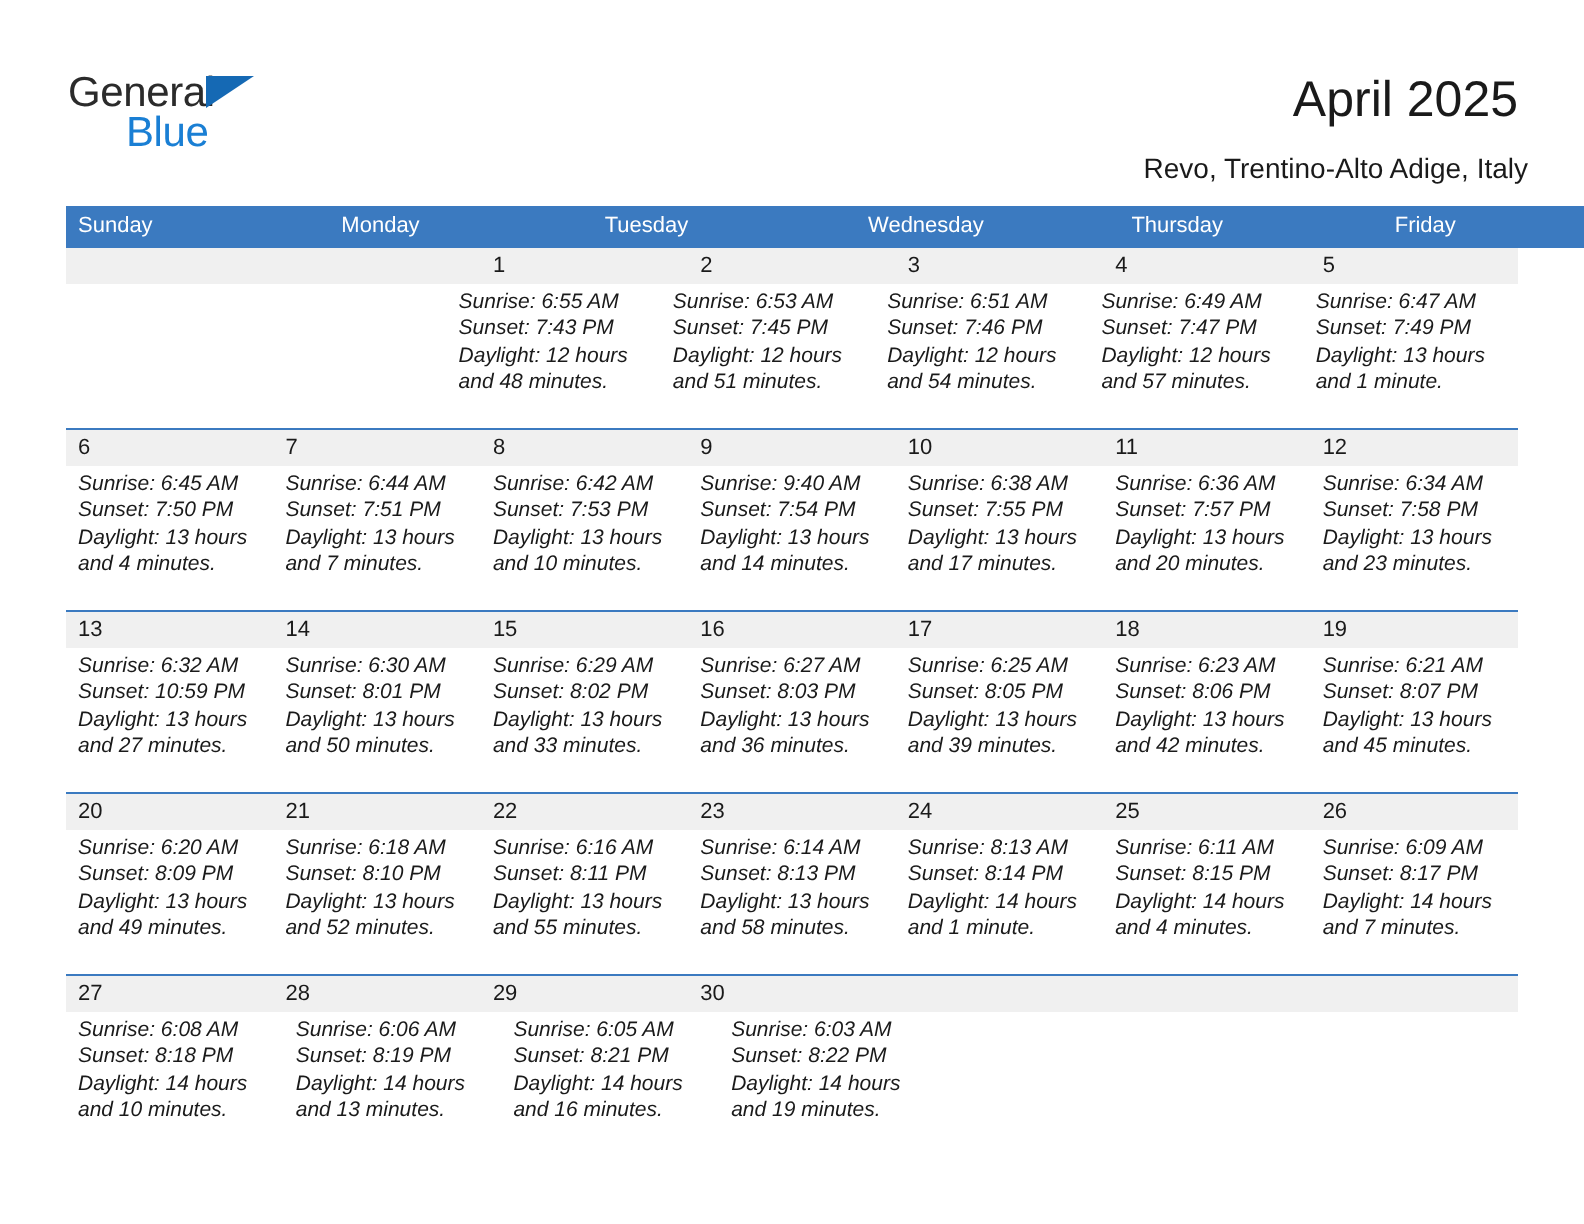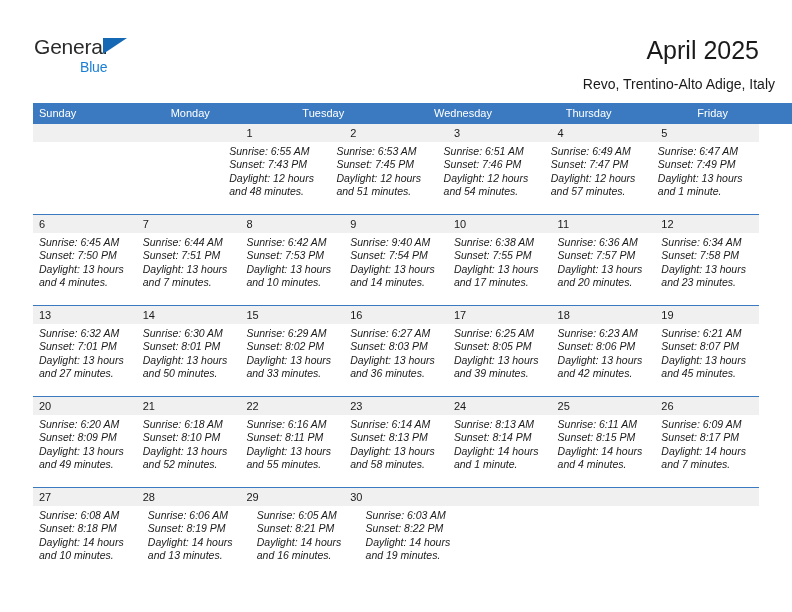--- a/index.html
+++ b/index.html
@@ -56,41 +56,40 @@
     top: 2px;
     width: 0;
     height: 0;
     border-left: 24px solid #1569b4;
     border-bottom: 16px solid transparent;
   }
   .logo-blue {
     position: absolute;
     left: 29px;
     top: 20px;
-    font-size: 14px;
+    font-size: 21px;
     letter-spacing: -0.2px;
     color: #1a7fd4;
     line-height: 22px;
     white-space: nowrap;
-    margin-left: 17px;
   }
 
   .title {
     position: absolute;
     right: 33px;
     top: 36px;
     font-size: 25px;
     color: #1a1a1a;
     text-align: right;
     line-height: 29px;
     white-space: nowrap;
   }
   .subtitle {
     position: absolute;
-    right: 17px;
+    right: 28px;
     top: 76px;
     font-size: 14px;
     color: #1a1a1a;
     text-align: center;
     line-height: 17px;
     white-space: nowrap;
   }
 
   
   .calendar {
@@ -297,21 +296,21 @@
             <div class="daynum-cell">14</div>
             <div class="daynum-cell">15</div>
             <div class="daynum-cell">16</div>
             <div class="daynum-cell">17</div>
             <div class="daynum-cell">18</div>
             <div class="daynum-cell">19</div>
           </div>
           <div class="week-body">
             <div class="body-cell">
               <div class="info-line">Sunrise: 6:32 AM</div>
-              <div class="info-line">Sunset: 7:01 PM</div>
+              <div class="info-line">Sunset: 10:59 PM</div>
               <div class="info-line">Daylight: 13 hours</div>
               <div class="info-line">and 27 minutes.</div>
             </div>
             <div class="body-cell">
               <div class="info-line">Sunrise: 6:30 AM</div>
               <div class="info-line">Sunset: 8:01 PM</div>
               <div class="info-line">Daylight: 13 hours</div>
               <div class="info-line">and 50 minutes.</div>
             </div>
             <div class="body-cell">

